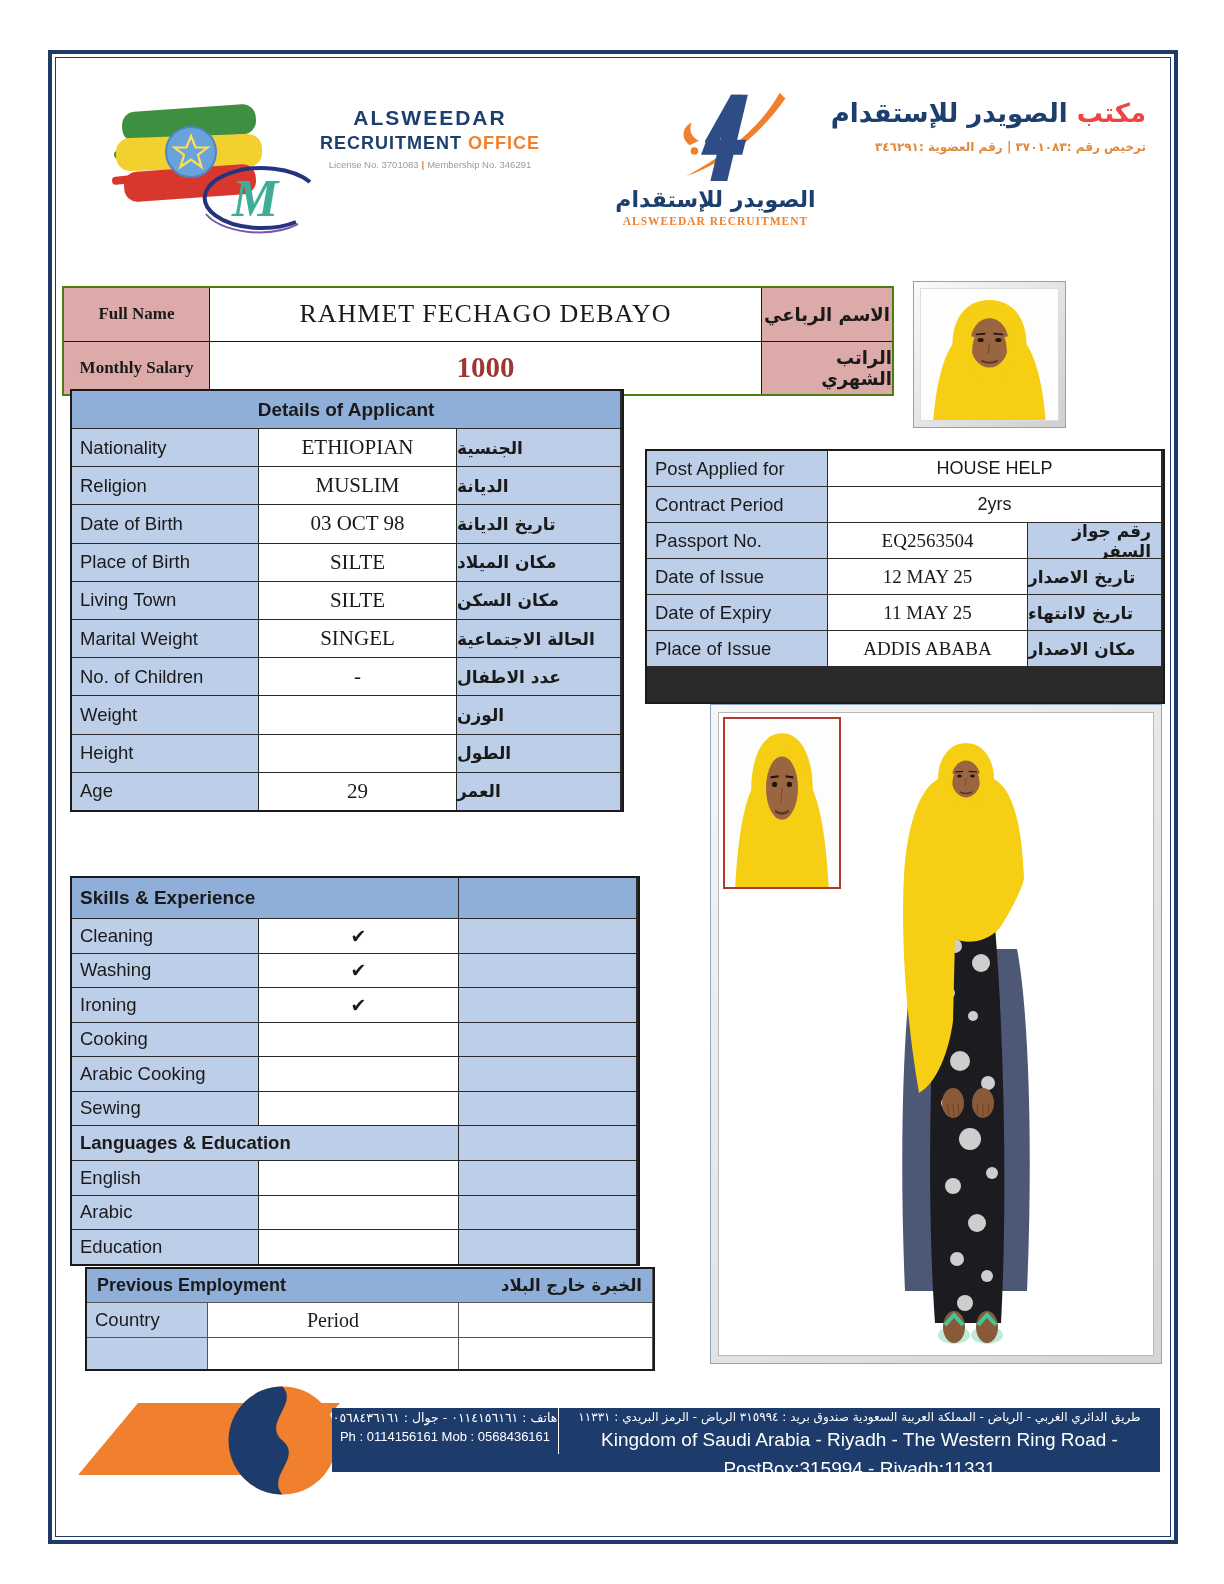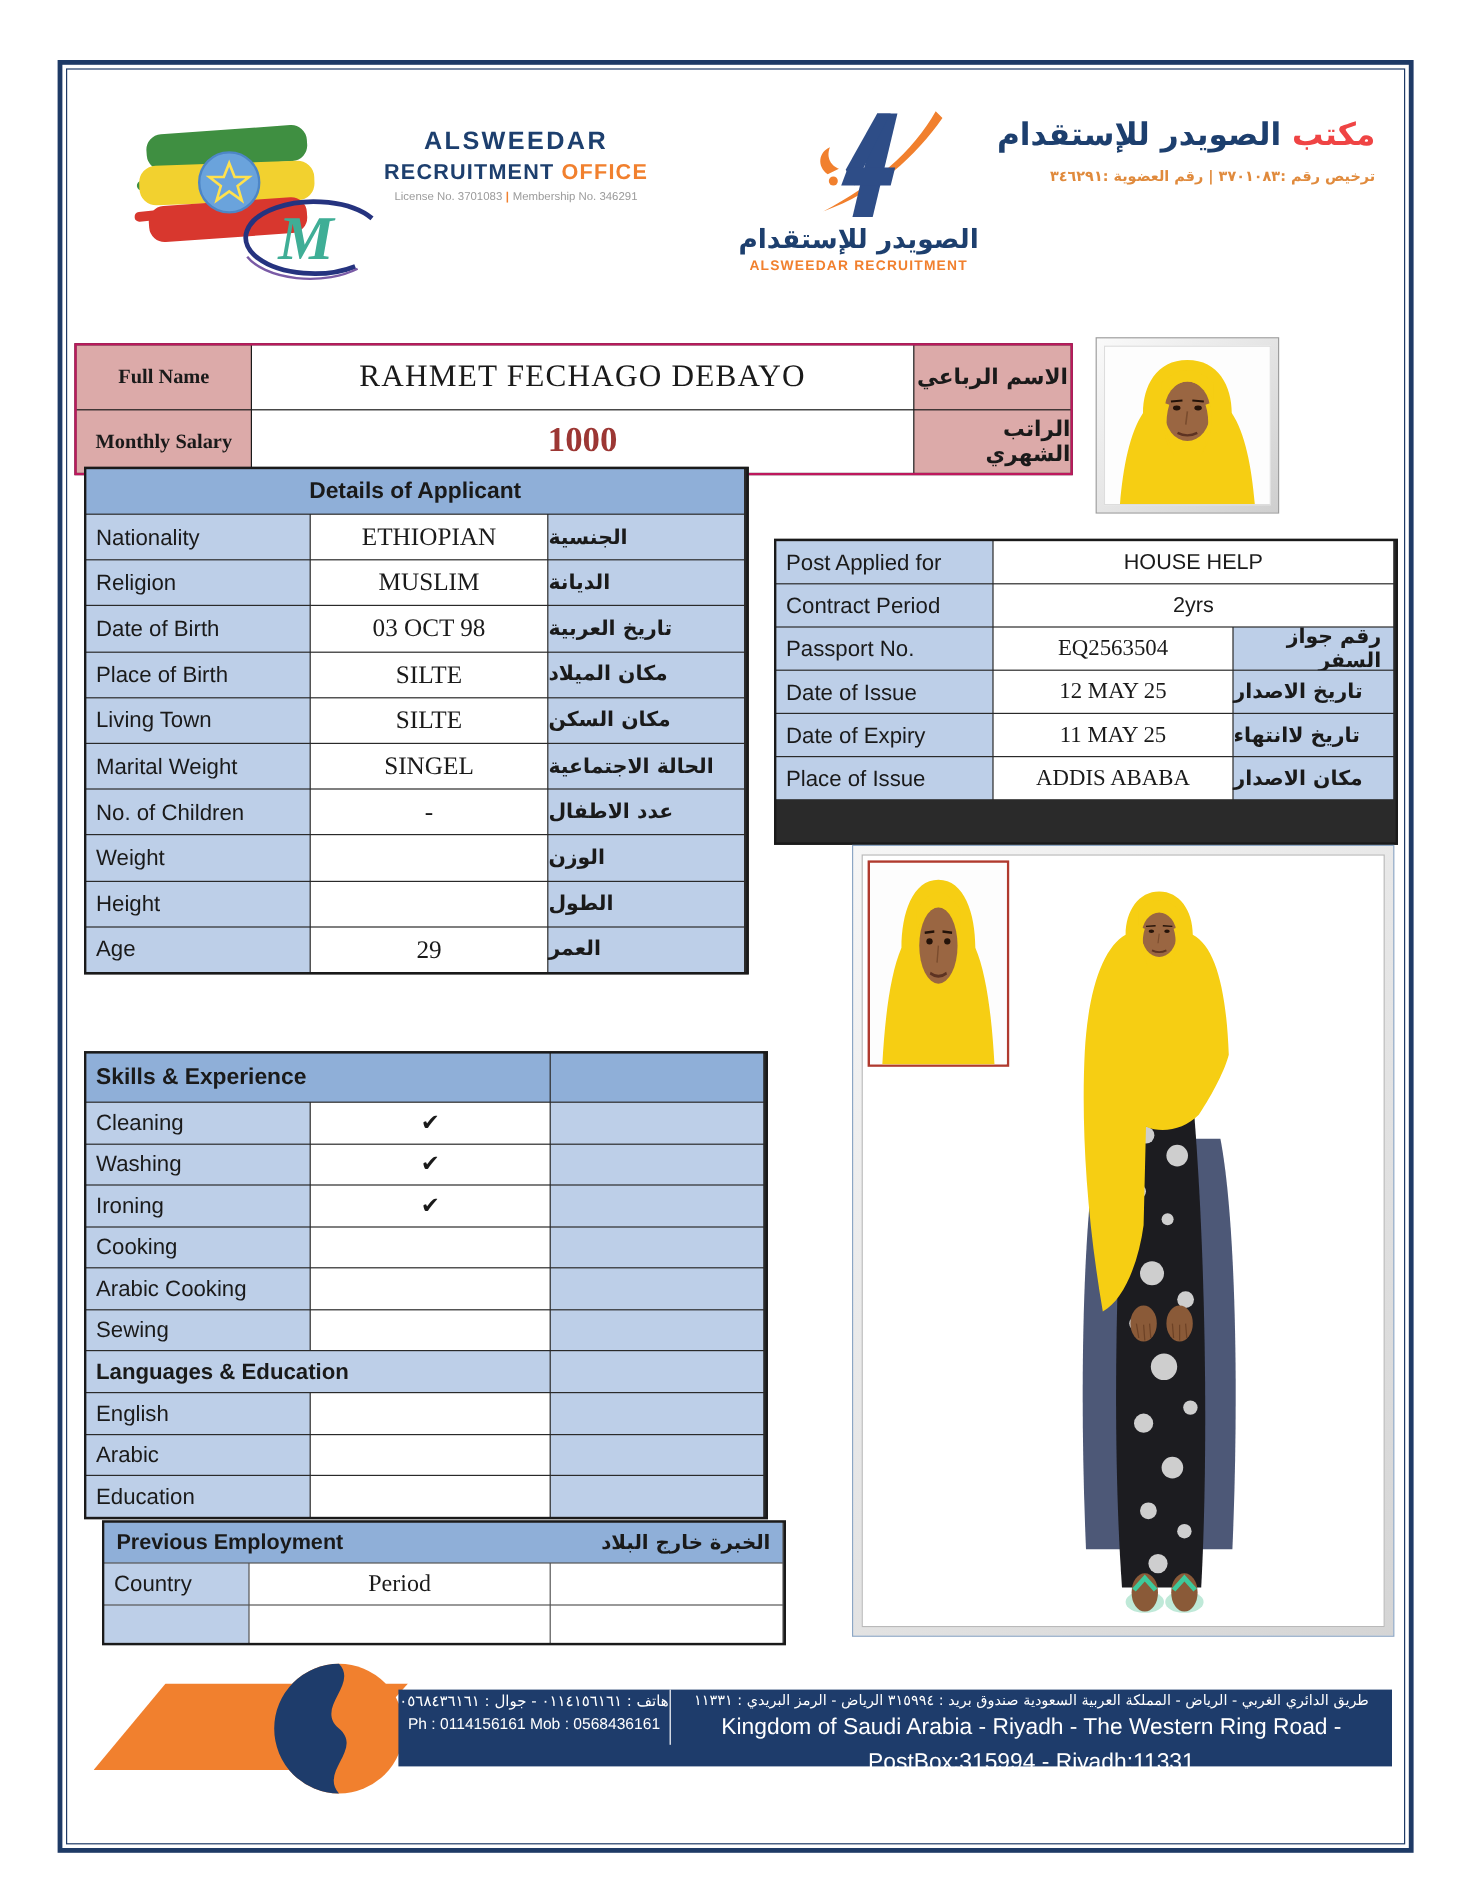--- a/index.html
+++ b/index.html
@@ -14,31 +14,31 @@
   
   .org-block{left:292px;top:106px;width:276px;text-align:center;}
   .org-line1{font-size:21px;font-weight:700;letter-spacing:2px;color:#1d3f6e;}
   .org-line2{font-size:18px;font-weight:700;letter-spacing:1px;color:#1d3f6e;margin-top:3px;}
   .org-line2 .office{color:#f1802e;}
   .org-lic{font-size:9.5px;color:#9a9a9a;margin-top:5px;}
   .org-lic .bar{color:#f1802e;font-weight:700;padding:0 3px;}
 
   .a-logo-block{left:613px;top:86px;width:205px;text-align:center;}
   .a-logo-ar{font-family:"DejaVu Sans",sans-serif;font-weight:700;font-size:22px;color:#1d3f6e;margin-top:1px;}
-  .a-logo-en{font-size:11.5px;font-weight:700;color:#f1802e;letter-spacing:1px;margin-top:3px;}
+  .a-logo-en{font-size:11.5px;font-weight:700;color:#f1802e;letter-spacing:1px;margin-top:3px;font-family:Liberation Serif, serif;}
 
   .right-logo{left:790px;top:98px;width:356px;text-align:right;direction:rtl;padding-right:4px;}
   .right-logo-title{font-family:"DejaVu Sans",sans-serif;font-weight:700;font-size:26px;color:#1d3f6e;}
   .right-logo-title .pfx{color:#ef4444;}
   .right-logo-lic{font-family:"DejaVu Sans",sans-serif;font-size:12px;color:#e08a3c;margin-top:12px;font-weight:700;}
 
   
   .name-table{left:62px;top:286px;width:828px;height:106px;display:grid;
     grid-template-columns:145px 1fr 130px;grid-template-rows:1fr 1fr;
-    border:2px solid #be185d;background:#1a1a1a;grid-gap:1px;}
+    border:2px solid #4d7c0f;background:#1a1a1a;grid-gap:1px;}
   .name-table>div{display:flex;align-items:center;justify-content:center;background:#fff;}
   .cell-pink{background:#dcaaa9 !important;}
   .name-lbl{font-family:"Liberation Serif",serif;font-weight:700;font-size:17px;}
   .name-val{font-family:"Liberation Serif",serif;font-size:26px;letter-spacing:1px;}
   .salary-val{font-family:"Liberation Serif",serif;font-size:29px;font-weight:700;color:#9c3734;}
   .name-ar{font-family:"DejaVu Sans",sans-serif;font-weight:700;font-size:18px;direction:rtl;}
 
   
   .id-photo{left:913px;top:281px;width:153px;height:147px;background:linear-gradient(135deg,#fafafa,#cfcfcf);
     border:1px solid #9e9e9e;padding:6px;box-sizing:border-box;}
@@ -185,21 +185,21 @@
     <div class="c-lbl">Nationality</div>
     <div class="c-val">ETHIOPIAN</div>
     <div class="c-ar">الجنسية</div>
 
     <div class="c-lbl">Religion</div>
     <div class="c-val">MUSLIM</div>
     <div class="c-ar">الديانة</div>
 
     <div class="c-lbl">Date of Birth</div>
     <div class="c-val">03 OCT 98</div>
-    <div class="c-ar">تاريخ العربية</div>
+    <div class="c-ar">تاريخ الديانة</div>
 
     <div class="c-lbl">Place of Birth</div>
     <div class="c-val">SILTE</div>
     <div class="c-ar">مكان الميلاد</div>
 
     <div class="c-lbl">Living Town</div>
     <div class="c-val">SILTE</div>
     <div class="c-ar">مكان السكن</div>
 
     <div class="c-lbl">Marital Weight</div>

